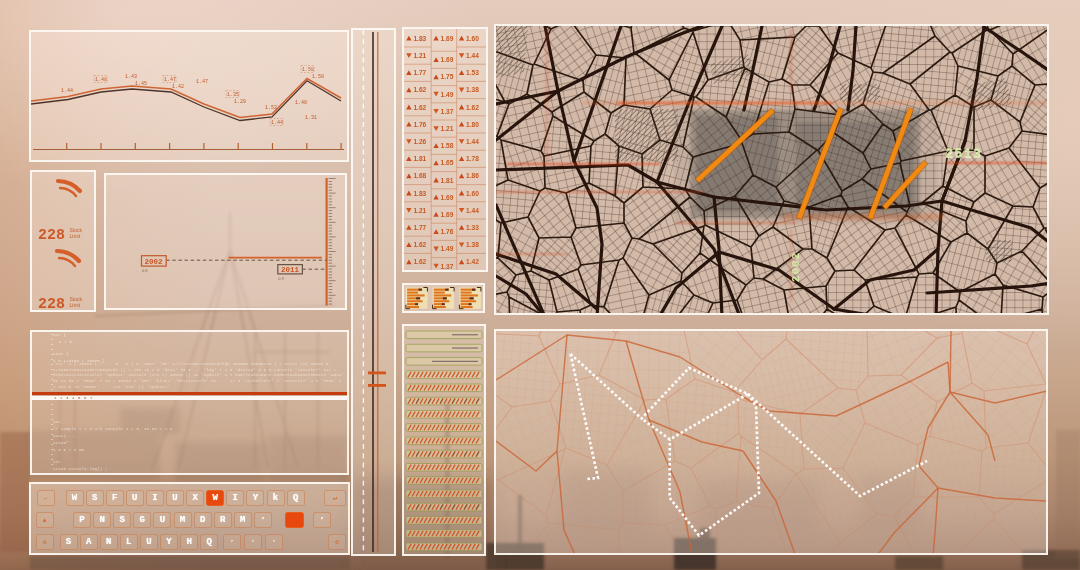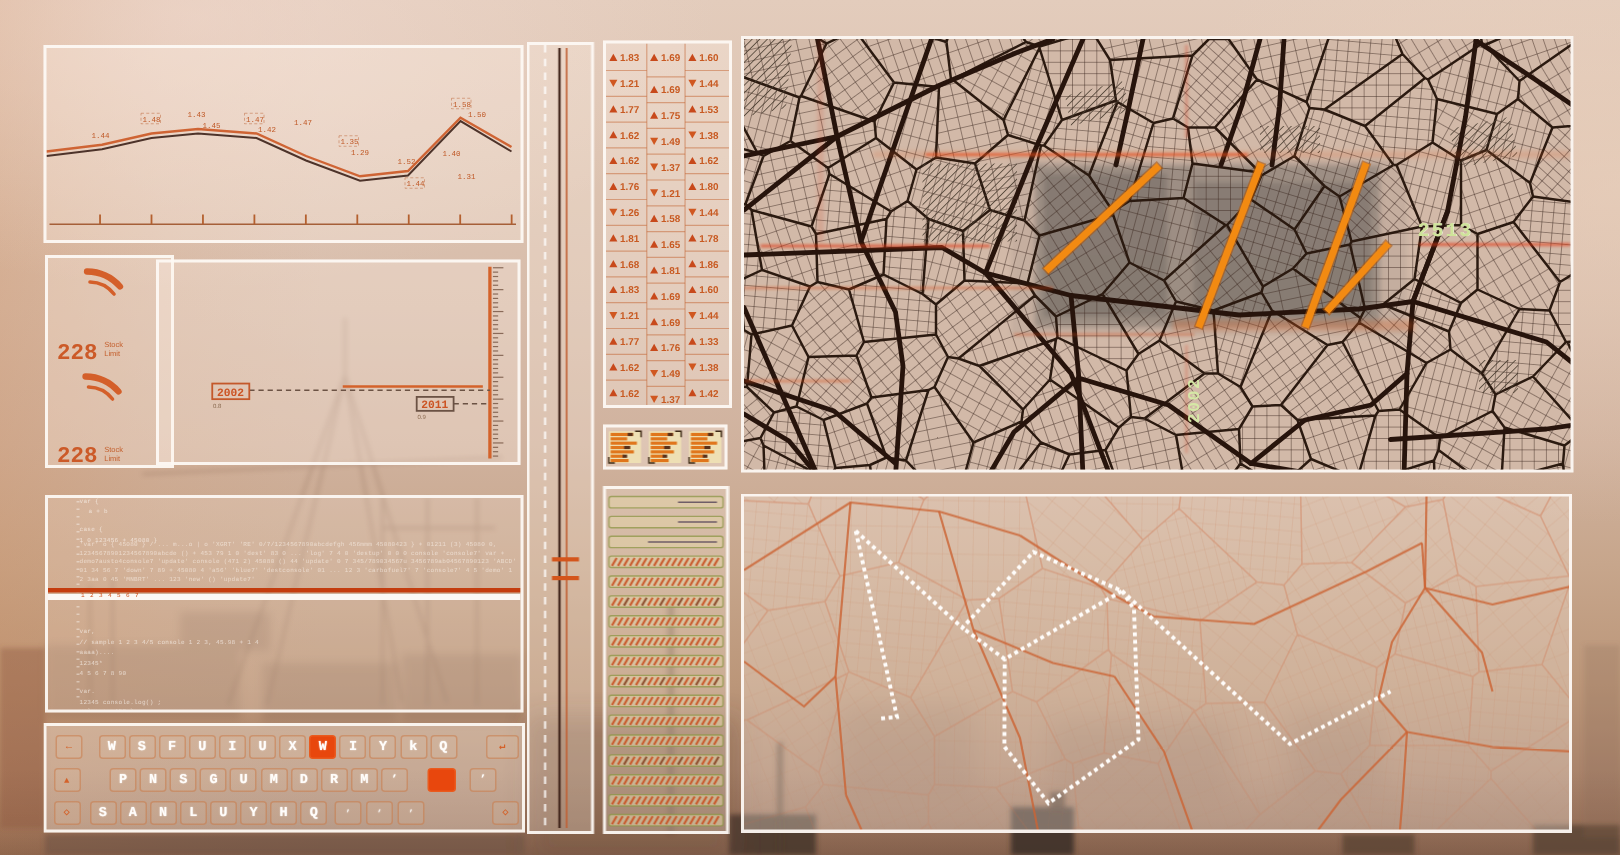--- a/index.html
+++ b/index.html
@@ -106,21 +106,21 @@
         <line x1="104.3" y1="117.5" x2="104.3" y2="111" stroke="#b4602f" stroke-width="1.2"></line>
         <line x1="138.6" y1="117.5" x2="138.6" y2="111" stroke="#b4602f" stroke-width="1.2"></line>
         <line x1="172.9" y1="117.5" x2="172.9" y2="111" stroke="#b4602f" stroke-width="1.2"></line>
         <line x1="207.2" y1="117.5" x2="207.2" y2="111" stroke="#b4602f" stroke-width="1.2"></line>
         <line x1="241.5" y1="117.5" x2="241.5" y2="111" stroke="#b4602f" stroke-width="1.2"></line>
         <line x1="275.8" y1="117.5" x2="275.8" y2="111" stroke="#b4602f" stroke-width="1.2"></line>
         <line x1="310.1" y1="117.5" x2="310.1" y2="111" stroke="#b4602f" stroke-width="1.2"></line>
 </svg>
     </div>
 
-<div class="panel" style="left:30px;top:170px;width:86px;height:142px">
+<div class="panel" style="left:30px;top:170px;width:66px;height:142px">
 <svg width="62" height="138" style="position:absolute;left:0;top:0">
 
 <path d="M26 9 A30 30 0 0 1 48 19" fill="none" stroke="#d45f2a" stroke-width="4.2" stroke-linecap="round"></path>
 <path d="M28 16 A21 21 0 0 1 44 24" fill="none" stroke="#d45f2a" stroke-width="2.4" stroke-linecap="round"></path>
 
 <text x="6" y="67" font-size="15" font-weight="bold" fill="#cc5a28" font-family="Liberation Mono,monospace" letter-spacing="0">228</text>
 <text x="37.5" y="59.5" font-size="5" fill="#c4602e">Stock</text>
 <text x="37.5" y="65.5" font-size="5" fill="#c4602e">Limit</text>
 
 <path d="M25 79 A30 30 0 0 1 47 89" fill="none" stroke="#d45f2a" stroke-width="4.2" stroke-linecap="round"></path>

